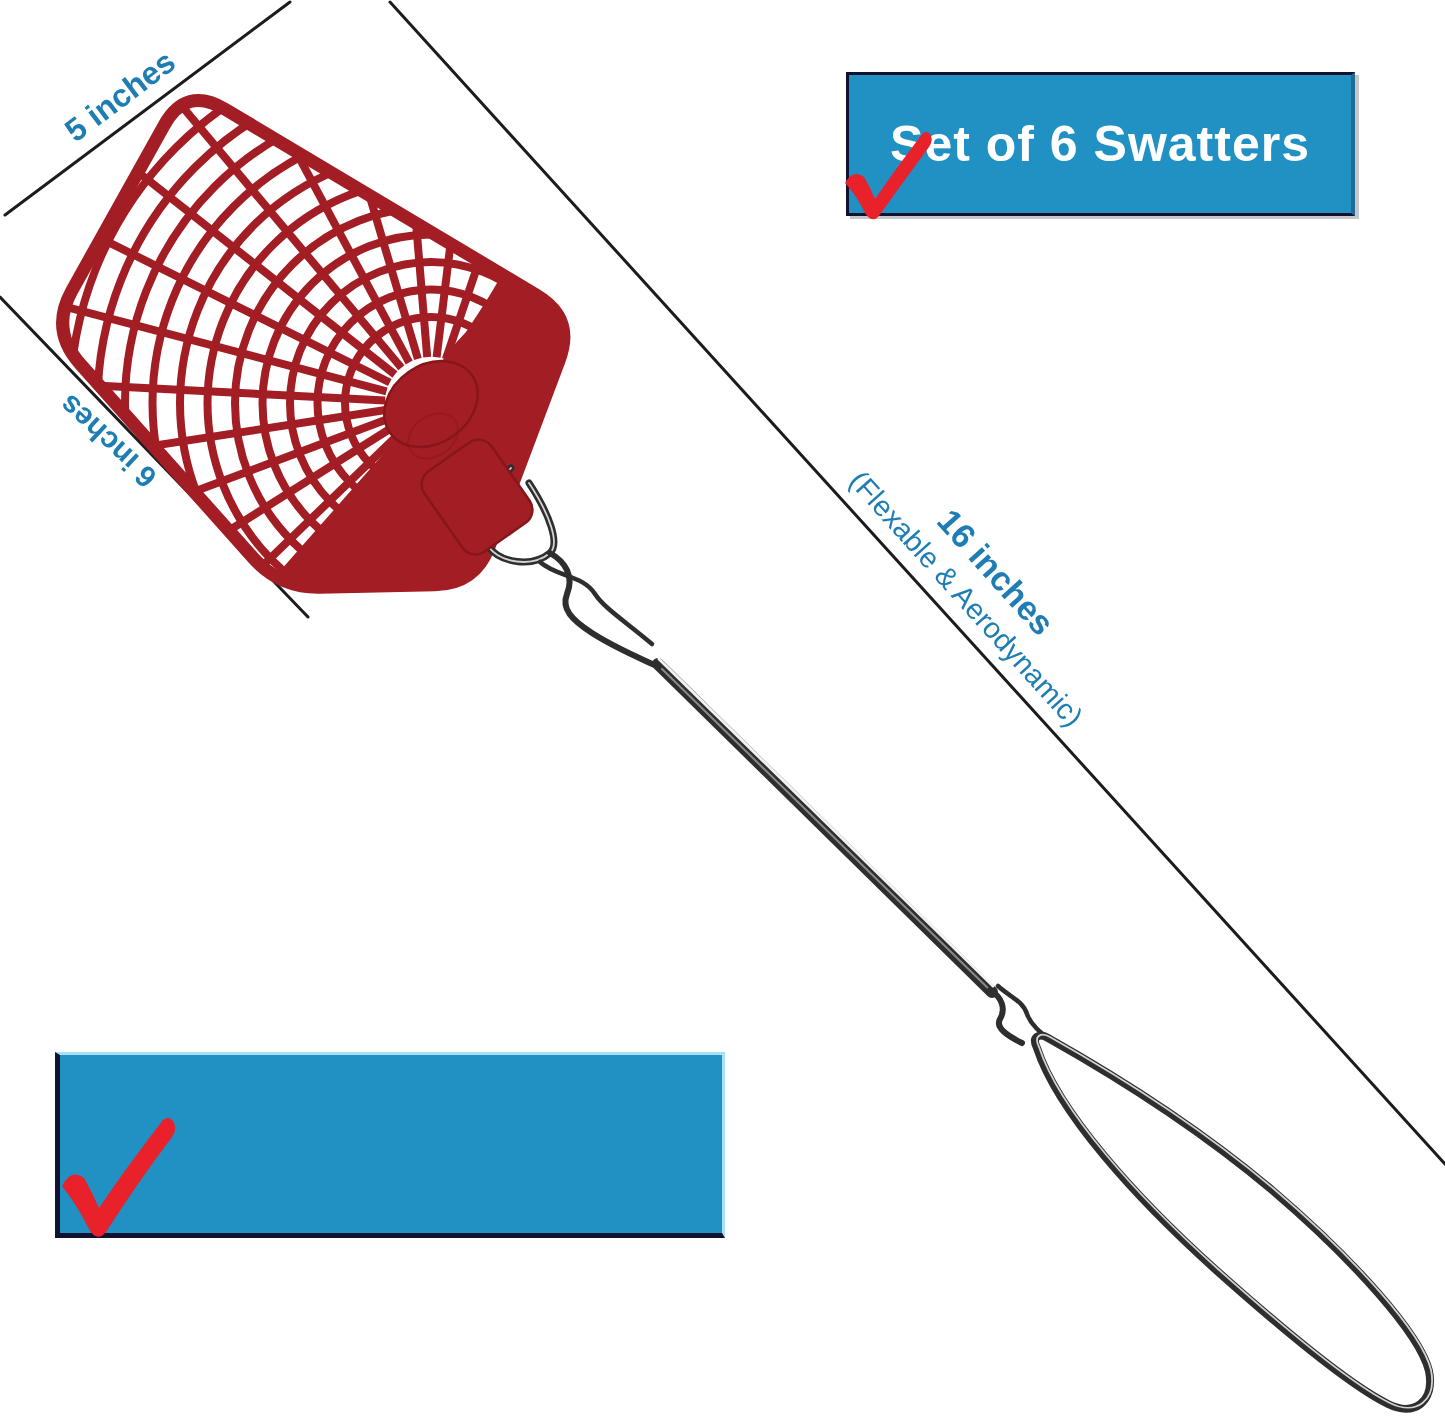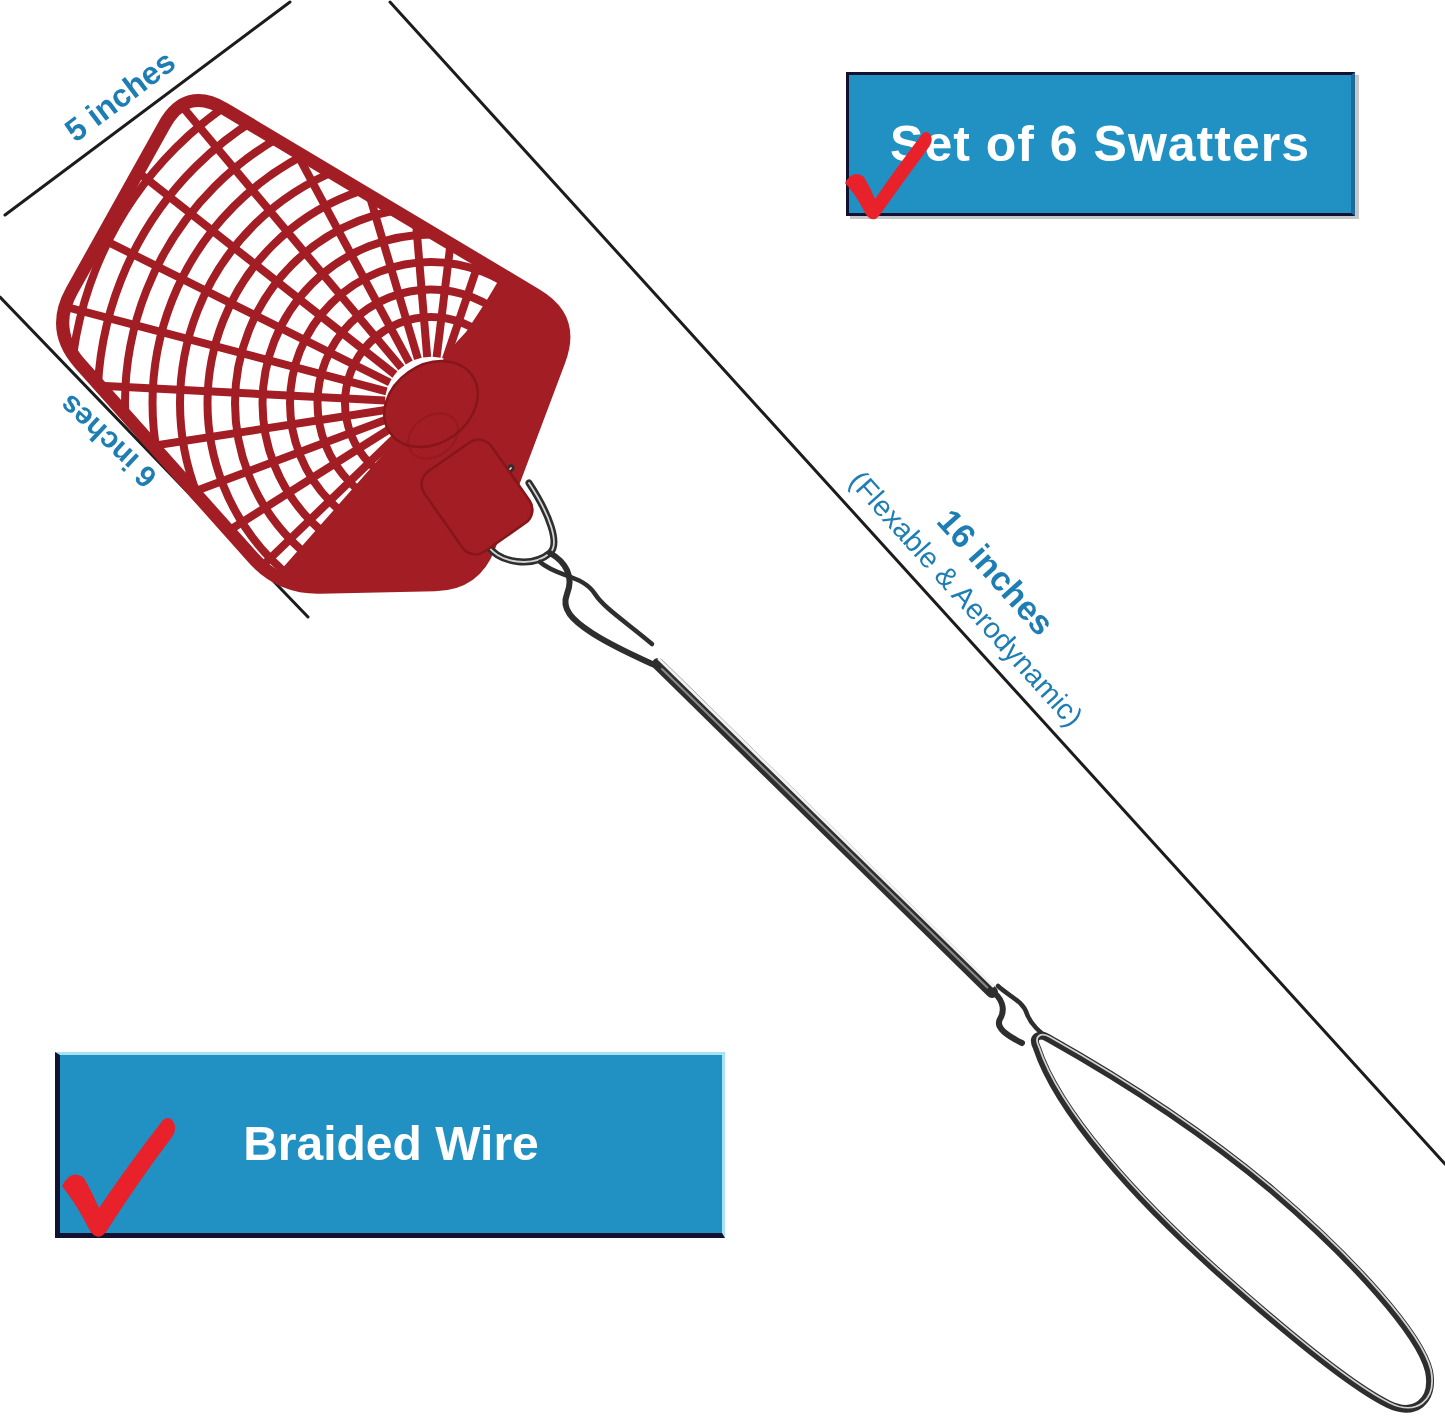--- a/index.html
+++ b/index.html
@@ -43,21 +43,20 @@
 </head>
 <body>
 
 <div class="stage">
 
   <div class="banner banner-top">
     <span>Set of 6 Swatters</span>
   </div>
 
   <div class="banner banner-bottom">
-    <span>Braided Wire</span>
   </div>
 
   <div class="dim dim-5">5 inches</div>
   <div class="dim dim-6">6 inches</div>
   <div class="dim dim-16">
     <div>16 inches</div>
     <div class="note">(Flexable &amp; Aerodynamic)</div>
   </div>
 
   <svg id="art" width="1445" height="1421" viewBox="0 0 1445 1421">

